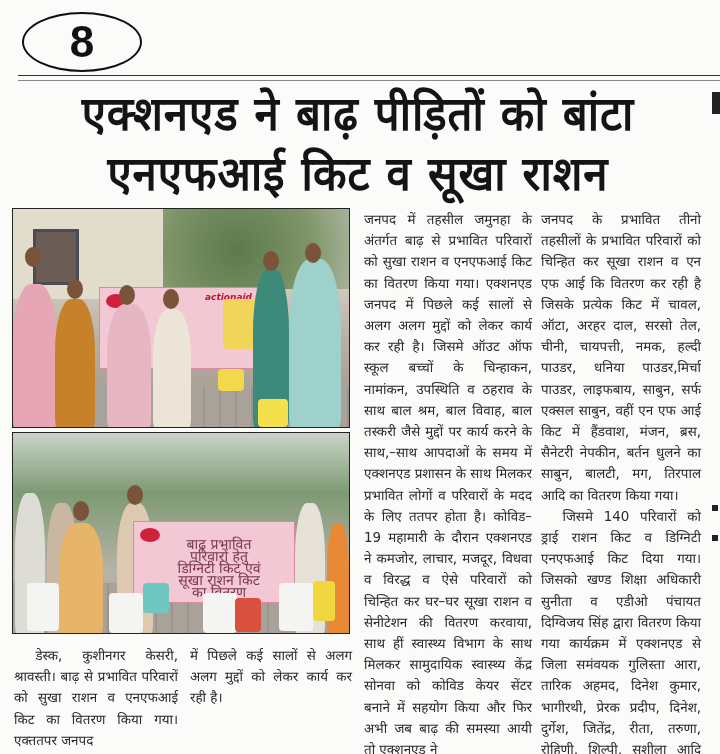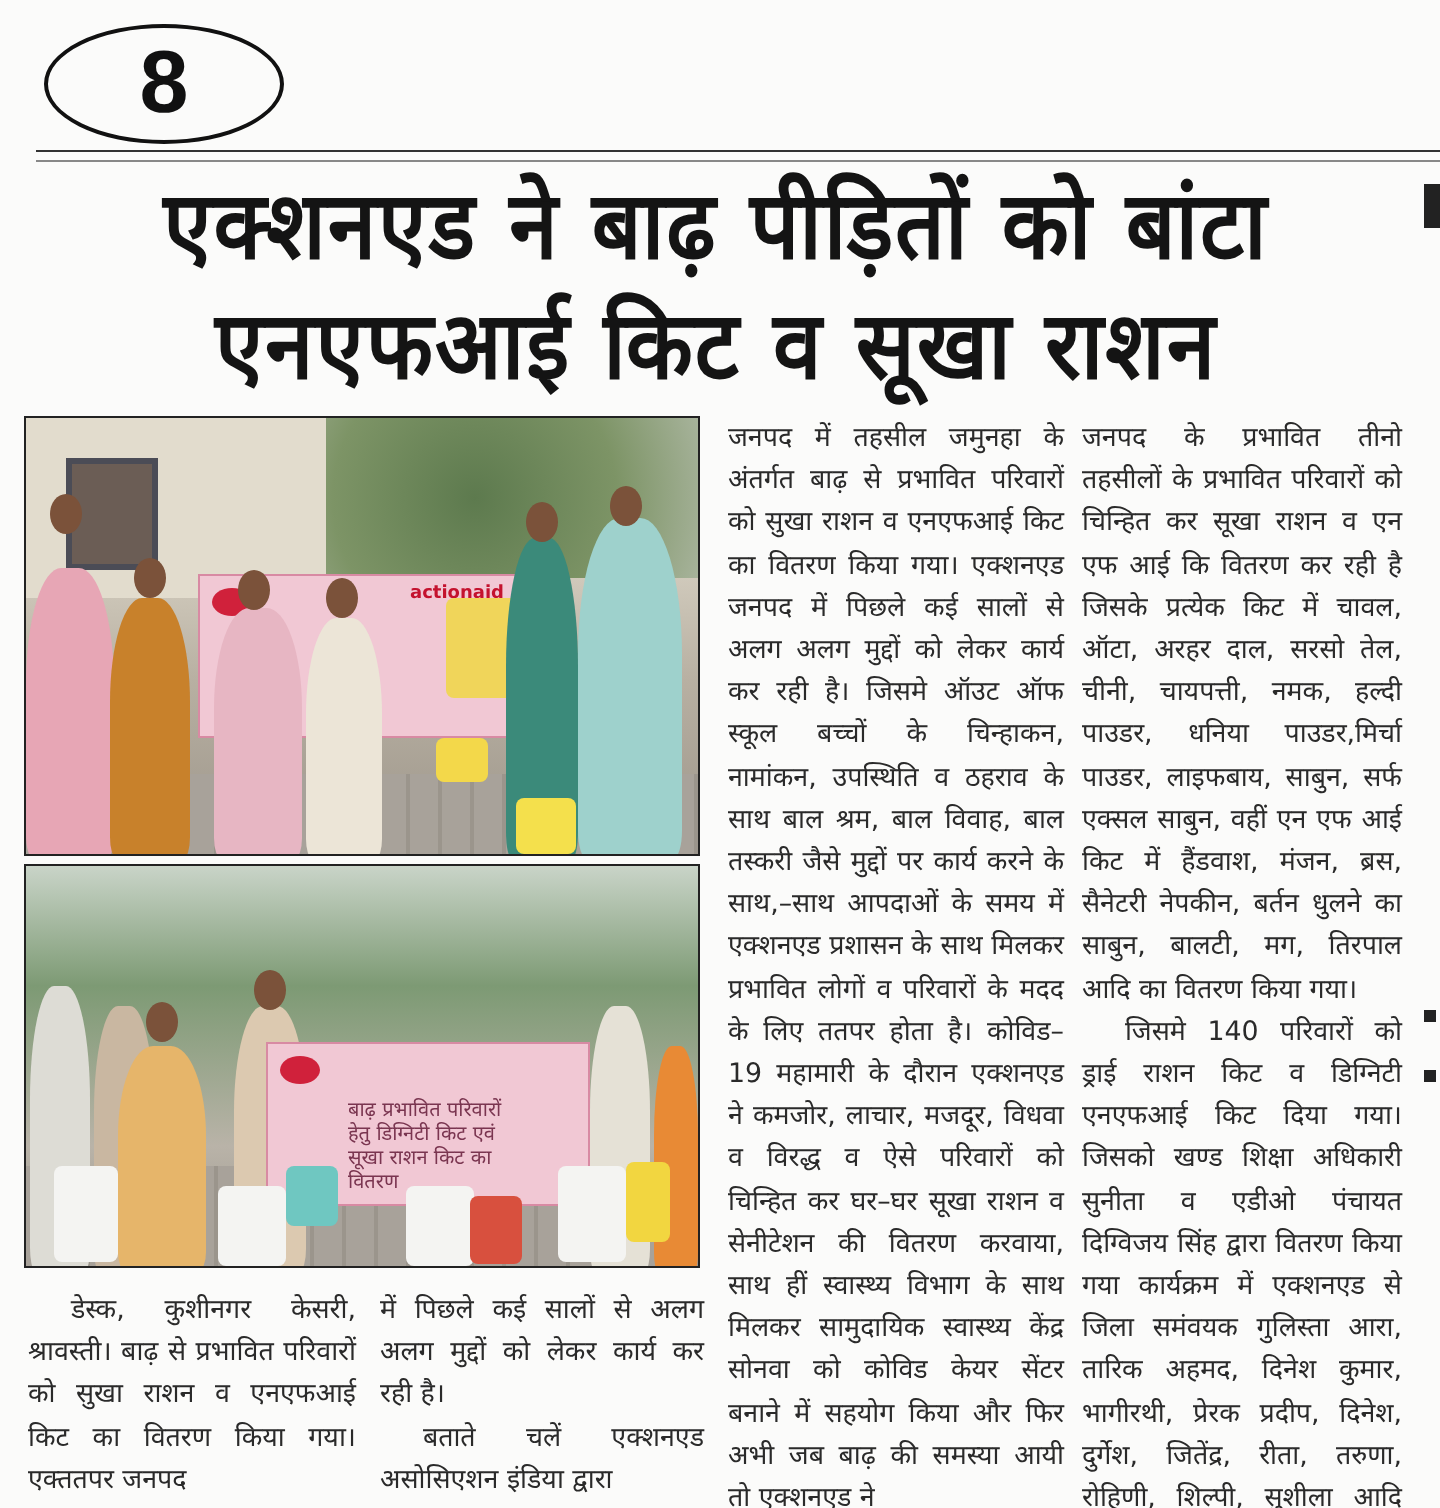--- a/index.html
+++ b/index.html
@@ -27,29 +27,29 @@
     text-align: center; font-weight: bold; color: #141414;
     font-family: "DejaVu Sans", sans-serif;
   }
   .hl1 { font-size: 47px; line-height: 60px; letter-spacing: 1px; transform: scaleX(0.93); transform-origin: center; }
   .hl2 { font-size: 47px; line-height: 60px; letter-spacing: 1px; transform: scaleX(0.93); transform-origin: center; }
 
   .photo {
     position: absolute; left: 12px; width: 338px; box-sizing: border-box;
     border: 1.5px solid #222; overflow: hidden;
   }
-  .photo1 { top: 208px; height: 220px; background: linear-gradient(180deg,#d8d3c6 0%,#d6d0c2 30%, #b8b0a2 60%, #9c958a 100%); }
+  .photo1 { top: 208px; height: 220px; background: linear-gradient(180deg,#d8d3c6 0%,#d6d0c2 30%, #b8b0a2 60%, #9c958a 100%); font-style: italic; }
   .photo2 { top: 432px; height: 202px; background: linear-gradient(180deg,#c9d4c8 0%, #7d9a74 30%, #b9b3a8 70%, #9a948c 100%); }
   .ph-wall { position: absolute; left: 0; top: 0; width: 150px; height: 90px; background: #e2dccd; }
   .ph-window { position: absolute; left: 20px; top: 20px; width: 40px; height: 50px; background: #6b5d55; border: 3px solid #4b4c56; }
   .ph-trees { position: absolute; left: 150px; top: 0; right: 0; height: 80px; background: radial-gradient(circle at 40% 50%, #5d7a4e, #7d9466 60%, #a7b39b); }
   .ph-banner { position: absolute; background: #f1c8d4; border: 1px solid #d88aa3; }
   .ph-banner .logo { position: absolute; top: 6px; left: 6px; width: 20px; height: 14px; background: #d0213b; border-radius: 50%; }
   .ph-banner .brand { position: absolute; right: 8px; top: 4px; font-size: 9px; color: #c4122e; font-weight: bold; }
-  .ph-banner .btext { position: absolute; left: 40px; top: 28px; font-size: 10px; line-height: 12px; color: #7a3550; width: 90px; }
+  .ph-banner .btext { position: absolute; left: 40px; top: 16px; font-size: 14px; line-height: 12px; color: #7a3550; width: 90px; text-align: center; }
   .person { position: absolute; border-radius: 40% 40% 8% 8%; }
   .head { position: absolute; width: 16px; height: 20px; border-radius: 50%; background: #7b523a; }
   .bag { position: absolute; border-radius: 4px; }
   .ground { position: absolute; left: 0; right: 0; bottom: 0; height: 40px; background: repeating-linear-gradient(90deg,#a8a29a 0 14px,#9b958c 14px 16px); }
 
   .col { position: absolute; font-size: 13.4px; line-height: 21.2px; color: #2a2a2a; text-align: justify; font-family: "DejaVu Sans", sans-serif; }
   .col p { margin: 0; }
   .indent { text-indent: 1.6em; }
   .col-a { left: 14px; top: 645px; width: 164px; }
   .col-b { left: 190px; top: 645px; width: 162px; }
@@ -126,21 +126,20 @@
   <div class="bag" style="left:266px;top:150px;width:34px;height:48px;background:#f4f4f2;"></div>
   <div class="bag" style="left:300px;top:148px;width:22px;height:40px;background:#f2d640;"></div>
 </div>
 
 <div class="col col-a">
   <p class="indent">डेस्क, कुशीनगर केसरी, श्रावस्ती। बाढ़ से प्रभावित परिवारों को सुखा राशन व एनएफआई किट का वितरण किया गया। एक्ततपर जनपद</p>
 </div>
 
 <div class="col col-b">
   <p>में पिछले कई सालों से अलग अलग मुद्दों को लेकर कार्य कर रही है।</p>
-  <p class="indent">बताते चलें एक्शनएड असोसिएशन इंडिया द्वारा</p>
 </div>
 
 <div class="col col-c">
   <p>जनपद में तहसील जमुनहा के अंतर्गत बाढ़ से प्रभावित परिवारों को सुखा राशन व एनएफआई किट का वितरण किया गया। एक्शनएड जनपद में पिछले कई सालों से अलग अलग मुद्दों को लेकर कार्य कर रही है। जिसमे ऑउट ऑफ स्कूल बच्चों के चिन्हाकन, नामांकन, उपस्थिति व ठहराव के साथ बाल श्रम, बाल विवाह, बाल तस्करी जैसे मुद्दों पर कार्य करने के साथ,–साथ आपदाओं के समय में एक्शनएड प्रशासन के साथ मिलकर प्रभावित लोगों व परिवारों के मदद के लिए ततपर होता है। कोविड–19 महामारी के दौरान एक्शनएड ने कमजोर, लाचार, मजदूर, विधवा व विरद्ध व ऐसे परिवारों को चिन्हित कर घर–घर सूखा राशन व सेनीटेशन की वितरण करवाया, साथ हीं स्वास्थ्य विभाग के साथ मिलकर सामुदायिक स्वास्थ्य केंद्र सोनवा को कोविड केयर सेंटर बनाने में सहयोग किया और फिर अभी जब बाढ़ की समस्या आयी तो एक्शनएड ने</p>
 </div>
 
 <div class="col col-d">
   <p>जनपद के प्रभावित तीनो तहसीलों के प्रभावित परिवारों को चिन्हित कर सूखा राशन व एन एफ आई कि वितरण कर रही है जिसके प्रत्येक किट में चावल, ऑटा, अरहर दाल, सरसो तेल, चीनी, चायपत्ती, नमक, हल्दी पाउडर, धनिया पाउडर,मिर्चा पाउडर, लाइफबाय, साबुन, सर्फ एक्सल साबुन, वहीं एन एफ आई किट में हैंडवाश, मंजन, ब्रस, सैनेटरी नेपकीन, बर्तन धुलने का साबुन, बालटी, मग, तिरपाल आदि का वितरण किया गया।</p>
   <p class="indent">जिसमे 140 परिवारों को ड्राई राशन किट व डिग्निटी एनएफआई किट दिया गया। जिसको खण्ड शिक्षा अधिकारी सुनीता व एडीओ पंचायत दिग्विजय सिंह द्वारा वितरण किया गया कार्यक्रम में एक्शनएड से जिला समंवयक गुलिस्ता आरा, तारिक अहमद, दिनेश कुमार, भागीरथी, प्रेरक प्रदीप, दिनेश, दुर्गेश, जितेंद्र, रीता, तरुणा, रोहिणी, शिल्पी, सुशीला आदि उपस्थिति रहे।</p>
 </div>

